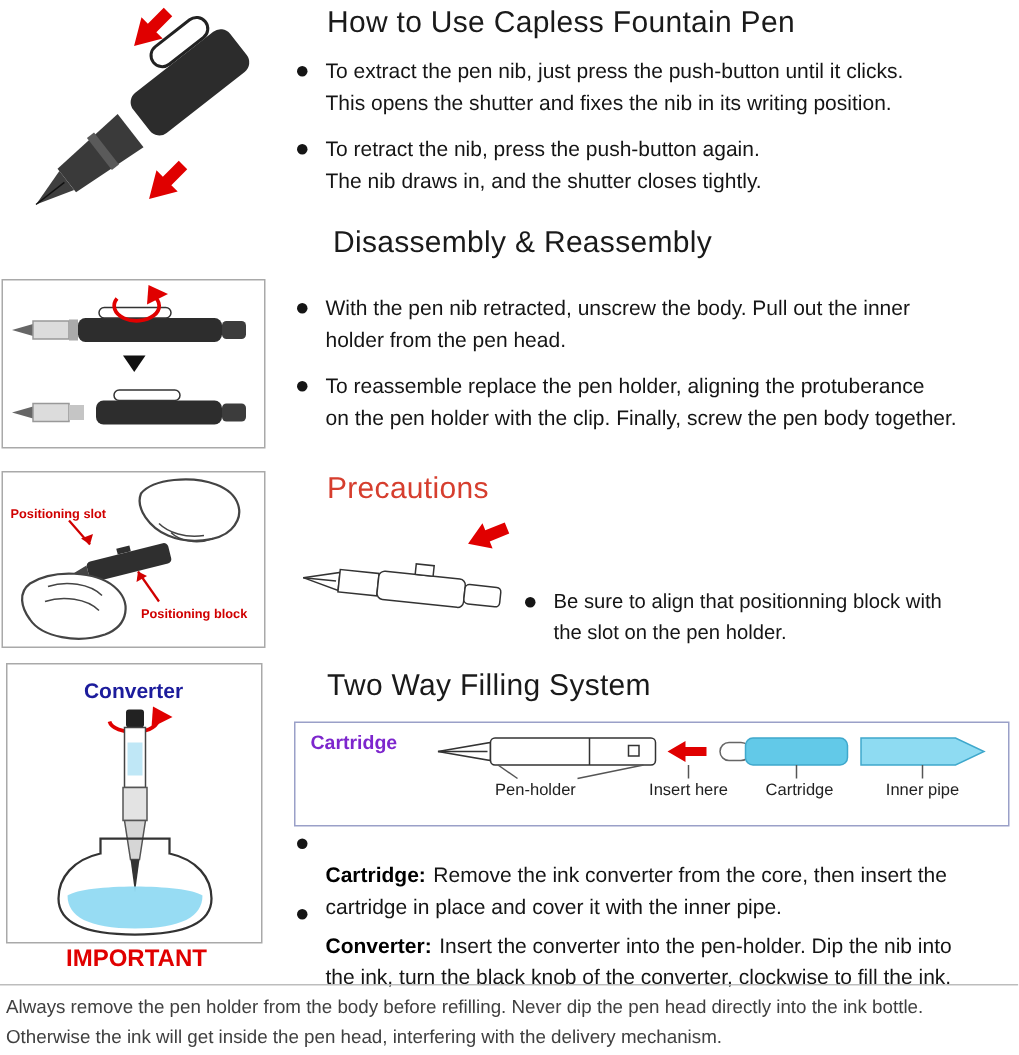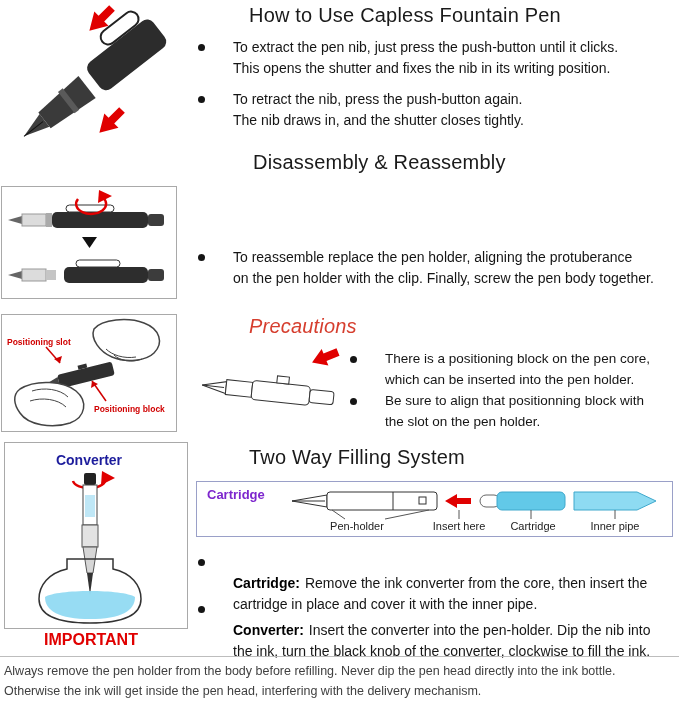--- a/index.html
+++ b/index.html
@@ -1,24 +1,24 @@
 <!DOCTYPE html>
 <html><head>
 <meta charset="utf-8">
 <style>
   * { margin:0; padding:0; box-sizing:border-box; }
   html,body { background:#fff; }
   body { font-family:"Liberation Sans", sans-serif; color:#151515; }
   .page { position:relative; width:679px; height:703px; background:#fff; overflow:hidden; }
   .abs { position:absolute; }
-  .heading { position:absolute; font-size:20px; font-weight:400; color:#1a1a1a; letter-spacing:.2px; white-space:nowrap;margin-left:31px; }
-  .heading.red { color:#d63e2e;font-style:italic; }
+  .heading { position:absolute; font-size:20px; font-weight:400; color:#1a1a1a; letter-spacing:.2px; white-space:nowrap; }
+  .heading.red { color:#d63e2e; }
   .bullet { position:absolute; display:flex; gap:12px; }
   .dot { width:7px; height:7px; border-radius:50%; background:#151515; margin-top:7px; flex:none; }
-  .btext { font-size:14px; line-height:1.5; color:#151515; white-space:pre-line;margin-left:16px; }
+  .btext { font-size:14px; line-height:1.5; color:#151515; white-space:pre-line; }
   .btext.small { font-size:13.5px; line-height:1.55; }
   .lead { font-weight:bold; color:#000000; margin-right:5px; }
   .illus-box { position:absolute; border:1px solid #a9a9a9; background:#fff; }
   .diagram-box { position:absolute; border:1px solid #9aa0c8; background:#fff; }
   .imp-title { position:absolute; font-size:16px; font-weight:bold; color:#e00000;margin-left:40px; }
   .divider { position:absolute; left:0; width:679px; height:0; border-top:1px solid #bdbdbd; }
   .imp-text { position:absolute; font-size:12.5px; line-height:1.6; color:#404040; white-space:pre-line; }
   svg { display:block; }
   svg text { font-family:"Liberation Sans", sans-serif; }
 </style>
@@ -74,20 +74,25 @@
         <polygon points="6,88 20,84 20,92" fill="#666"></polygon>
         <rect x="20" y="82" width="24" height="12" fill="#dcdcdc" stroke="#999"></rect>
         <rect x="44" y="83" width="10" height="10" fill="#c5c5c5"></rect>
         <rect x="62" y="80" width="84" height="16" rx="5" fill="#2d2d2d"></rect>
         <rect x="146" y="82" width="16" height="12" rx="3" fill="#3c3c3c"></rect>
         <rect x="74" y="73" width="44" height="7" rx="3.5" fill="#fff" stroke="#333"></rect>
       </g>
     </svg>
   </div>
 
+  <div class="bullet" style="left:198px;top:195px;width:478px">
+    <span class="dot"></span>
+    <div class="btext">With the pen nib retracted, unscrew the body. Pull out the inner
+holder from the pen head.</div>
+  </div>
   <div class="bullet" style="left:198px;top:247px;width:478px">
     <span class="dot"></span>
     <div class="btext">To reassemble replace the pen holder, aligning the protuberance
 on the pen holder with the clip. Finally, screw the pen body together.</div>
   </div>
 
   <div class="illus-box" style="left:1px;top:314px;width:176px;height:118px">
     <svg width="174" height="116" viewBox="0 0 174 116">
       <path d="M92,14 C100,4 126,2 142,8 C158,14 162,28 152,38 C144,46 124,48 110,42 C98,37 88,24 92,14 Z" fill="#fff" stroke="#444" stroke-width="1.5"></path>
       <path d="M112,40 C118,46 130,48 140,44" fill="none" stroke="#444"></path>
@@ -116,52 +121,47 @@
       <polygon points="10,46 34,40 34,52" fill="#fff" stroke="#333"></polygon>
       <line x1="10" y1="46" x2="32" y2="46" stroke="#333"></line>
       <rect x="34" y="38" width="26" height="15" fill="#fff" stroke="#333"></rect>
       <rect x="60" y="36" width="58" height="19" rx="4" fill="#fff" stroke="#333"></rect>
       <rect x="84" y="29" width="12" height="7" fill="#fff" stroke="#333"></rect>
       <rect x="118" y="39" width="24" height="13" rx="3" fill="#fff" stroke="#333"></rect>
     </g>
     <polygon transform="translate(146,6) rotate(158)" points="0,-4 14,-4 14,-9 28,0 14,9 14,4 0,4" fill="#e00000"></polygon>
   </svg>
 
-  <div class="bullet" style="left:350px;top:349px;width:322px">
-    <span class="dot"></span>
-    <div class="btext small">There is a positioning block on the pen core,
-which can be inserted into the pen holder.</div>
-  </div>
   <div class="bullet" style="left:350px;top:391px;width:322px">
     <span class="dot"></span>
     <div class="btext small">Be sure to align that positionning block with
 the slot on the pen holder.</div>
   </div>
 
-  <div class="illus-box" style="left:4px;top:442px;width:184px;height:187px">
+  <div class="illus-box" style="left:4px;top:442px;width:171px;height:187px">
     <svg width="169" height="185" viewBox="0 0 169 185">
       <text x="84" y="22" text-anchor="middle" font-size="14" font-weight="bold" fill="#1c1c9c">Converter</text>
       <path d="M 68 38 A 16 8 0 1 0 100 36" fill="none" stroke="#e00000" stroke-width="2.5"></path>
       <polygon points="97,28 110,35 96,42" fill="#e00000"></polygon>
       <g>
         <rect x="79" y="30" width="12" height="12" rx="2" fill="#222"></rect>
         <rect x="78" y="42" width="14" height="40" fill="#fff" stroke="#444"></rect>
         <rect x="80" y="52" width="10" height="22" fill="#bfe7f6"></rect>
         <rect x="77" y="82" width="16" height="22" fill="#e3e3e3" stroke="#555"></rect>
         <polygon points="78,104 92,104 88,130 82,130" fill="#d6d6d6" stroke="#555"></polygon>
         <polygon points="82,130 88,130 85,152" fill="#333"></polygon>
       </g>
       <path d="M62,116 L108,116 L108,126 C126,130 136,142 136,156 C136,172 118,180 85,180 C52,180 34,172 34,156 C34,142 44,130 62,126 Z" fill="none" stroke="#333" stroke-width="1.5"></path>
       <path d="M40,154 C52,146 118,146 130,154 C130,168 116,176 85,176 C54,176 40,168 40,154 Z" fill="#8ed9f2" opacity="0.92"></path>
     </svg>
   </div>
 
   <div class="heading" style="left:218px;top:446px">Two Way Filling System</div>
 
-  <div class="diagram-box" style="left:196px;top:481px;width:477px;height:56px">
+  <div class="diagram-box" style="left:196px;top:481px;width:477px;height:70px">
     <svg width="475" height="56" viewBox="0 0 475 56">
       <text x="10" y="17" font-size="13" font-weight="bold" fill="#7d26cd">Cartridge</text>
       <g>
         <polygon points="95,19 130,13 130,25" fill="#fff" stroke="#333"></polygon>
         <line x1="95" y1="19" x2="128" y2="19" stroke="#333"></line>
         <rect x="130" y="10" width="110" height="18" rx="3" fill="#fff" stroke="#333"></rect>
         <line x1="196" y1="10" x2="196" y2="28" stroke="#333"></line>
         <rect x="222" y="15" width="7" height="7" fill="#fff" stroke="#333"></rect>
       </g>
       <polygon points="248,19 260,12 260,16 274,16 274,22 260,22 260,26" fill="#e00000"></polygon>

